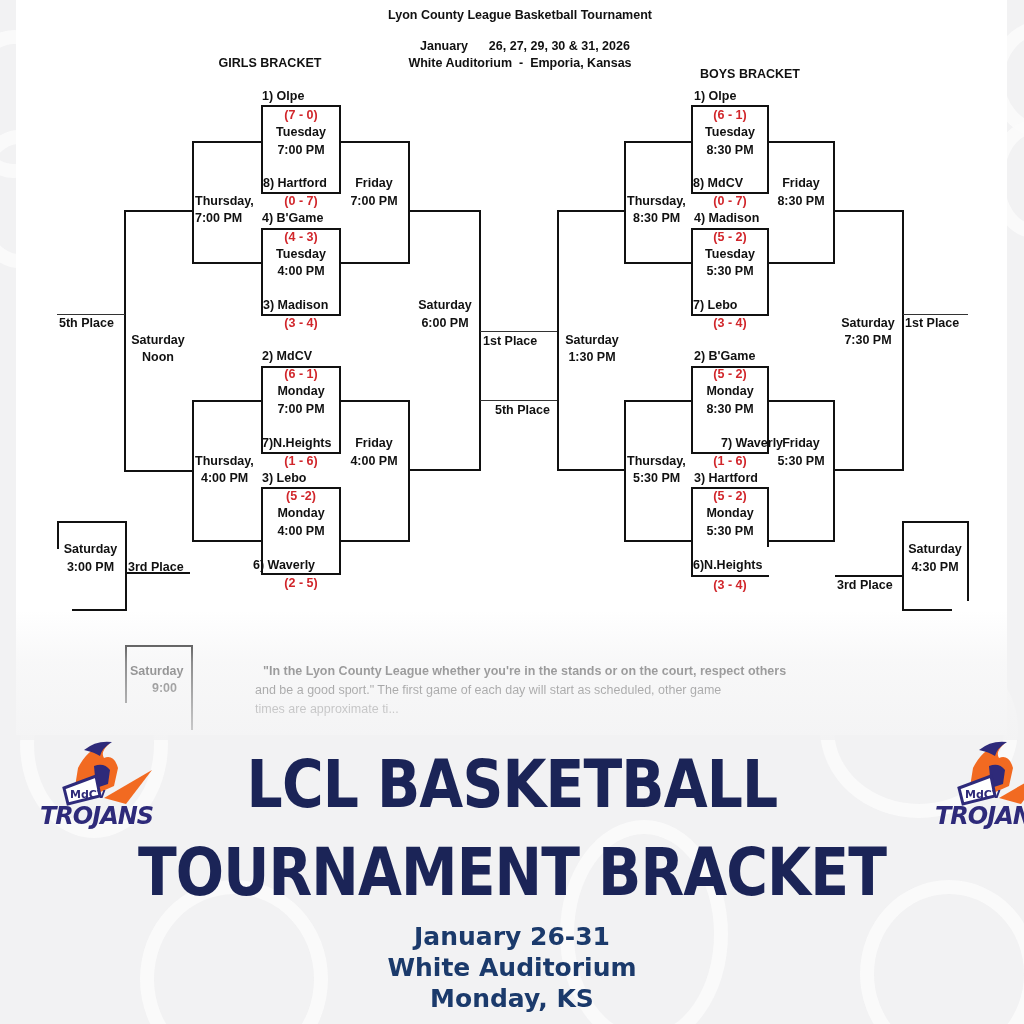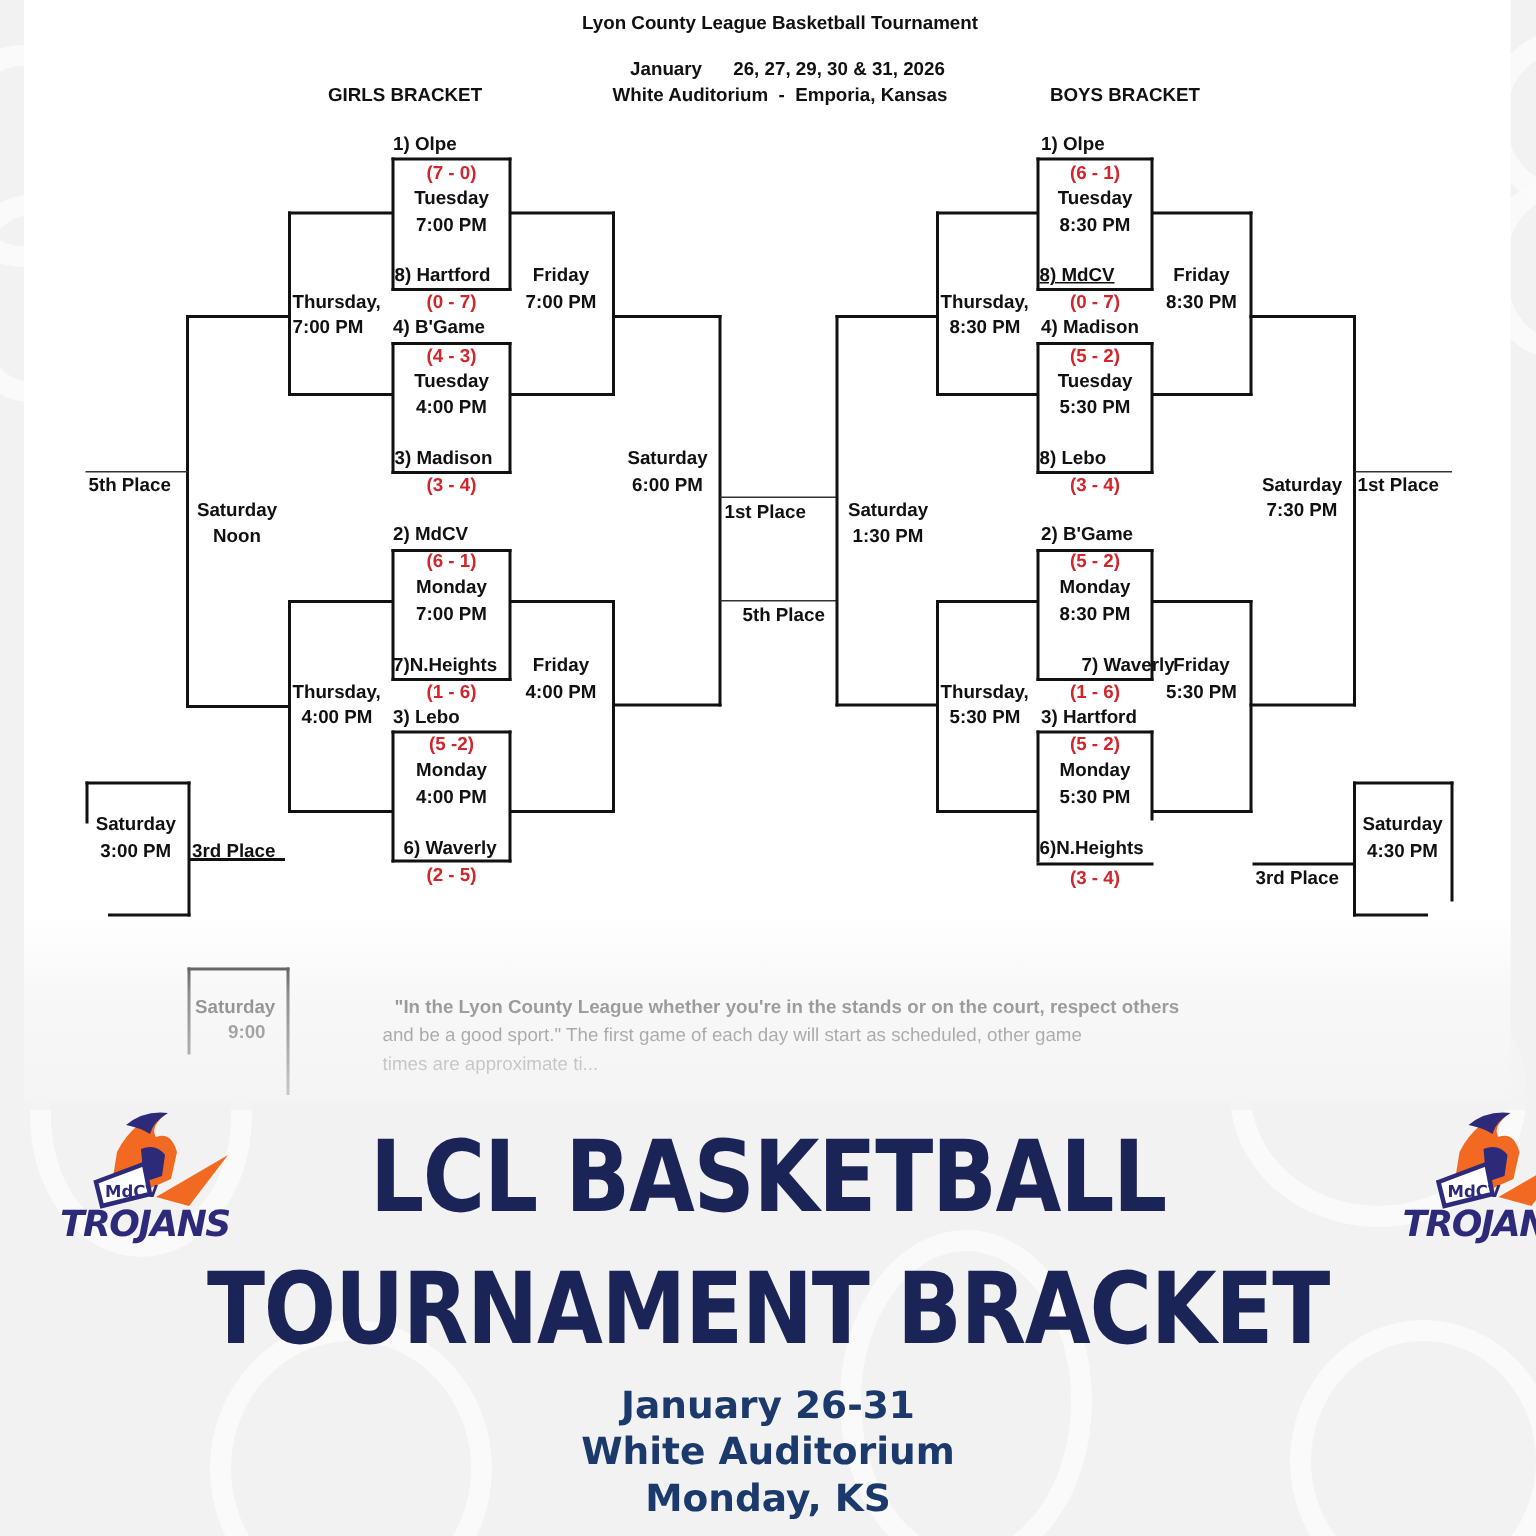--- a/index.html
+++ b/index.html
@@ -51,21 +51,21 @@
 <div class="bg-swirl" style="left:860px;top:880px;width:150px;height:160px;"></div>
 
 <div class="doc"></div>
 
 <div class="hdr" style="left:340px;top:7px;width:360px;">Lyon County League Basketball Tournament</div>
 <div class="hdr" style="left:380px;top:38px;width:290px;">
   <span>January</span>&nbsp;&nbsp;&nbsp;&nbsp;&nbsp;&nbsp;<span>26, 27, 29, 30 &amp; 31, 2026</span>
 </div>
 <div class="hdr" style="left:370px;top:55px;width:300px;white-space:pre;">White Auditorium  -  Emporia, Kansas</div>
 <div class="hdr" style="left:200px;top:55px;width:140px;">GIRLS BRACKET</div>
-<div class="hdr" style="left:680px;top:55px;width:140px;">BOYS BRACKET</div>
+<div class="hdr" style="left:680px;top:66px;width:140px;">BOYS BRACKET</div>
 
 <div class="ln h" style="left:261px;top:105px;width:80px;"></div>
 <div class="ln v" style="left:261px;top:105px;height:89px;"></div>
 <div class="ln v" style="left:339px;top:105px;height:89px;"></div>
 <div class="ln h" style="left:261px;top:192px;width:80px;"></div>
 
 <div class="ln h" style="left:261px;top:228px;width:80px;"></div>
 <div class="ln v" style="left:261px;top:228px;height:88px;"></div>
 <div class="ln v" style="left:339px;top:228px;height:88px;"></div>
 <div class="ln h" style="left:261px;top:314px;width:80px;"></div>
@@ -182,21 +182,21 @@
 <div class="t r c" style="left:262px;top:367px;width:78px;">(6 - 1)</div>
 <div class="t c" style="left:262px;top:384px;width:78px;">Monday</div>
 <div class="t c" style="left:262px;top:402px;width:78px;">7:00 PM</div>
 <div class="t" style="left:262px;top:436px;">7)N.Heights</div>
 <div class="t r c" style="left:262px;top:454px;width:78px;">(1 - 6)</div>
 
 <div class="t" style="left:262px;top:471px;">3) Lebo</div>
 <div class="t r c" style="left:262px;top:489px;width:78px;">(5 -2)</div>
 <div class="t c" style="left:262px;top:506px;width:78px;">Monday</div>
 <div class="t c" style="left:262px;top:524px;width:78px;">4:00 PM</div>
-<div class="t" style="left:269px;top:558px;">6) Waverly</div>
+<div class="t" style="left:253px;top:558px;">6) Waverly</div>
 <div class="t r c" style="left:262px;top:576px;width:78px;">(2 - 5)</div>
 
 <div class="t" style="left:195px;top:194px;">Thursday,</div>
 <div class="t" style="left:195px;top:211px;">7:00 PM</div>
 <div class="t" style="left:195px;top:454px;">Thursday,</div>
 <div class="t" style="left:201px;top:471px;">4:00 PM</div>
 
 <div class="t c" style="left:343px;top:176px;width:62px;">Friday</div>
 <div class="t c" style="left:343px;top:194px;width:62px;">7:00 PM</div>
 <div class="t c" style="left:343px;top:436px;width:62px;">Friday</div>
@@ -216,28 +216,28 @@
 <div class="t c" style="left:58px;top:560px;width:65px;">3:00 PM</div>
 <div class="t" style="left:128px;top:560px;">3rd Place</div>
 
 <div class="t" style="left:130px;top:664px;">Saturday</div>
 <div class="t" style="left:152px;top:681px;">9:00</div>
 
 <div class="t" style="left:694px;top:89px;">1) Olpe</div>
 <div class="t r c" style="left:692px;top:108px;width:76px;">(6 - 1)</div>
 <div class="t c" style="left:692px;top:125px;width:76px;">Tuesday</div>
 <div class="t c" style="left:692px;top:143px;width:76px;">8:30 PM</div>
-<div class="t" style="left:693px;top:176px;text-decoration:underline;">8) MdCV</div>
+<div class="t" style="left:693px;top:176px;">8) MdCV</div>
 <div class="t r c" style="left:692px;top:194px;width:76px;">(0 - 7)</div>
 
 <div class="t" style="left:694px;top:211px;">4) Madison</div>
 <div class="t r c" style="left:692px;top:230px;width:76px;">(5 - 2)</div>
 <div class="t c" style="left:692px;top:247px;width:76px;">Tuesday</div>
 <div class="t c" style="left:692px;top:264px;width:76px;">5:30 PM</div>
-<div class="t" style="left:693px;top:298px;">8) Lebo</div>
+<div class="t" style="left:693px;top:298px;">7) Lebo</div>
 <div class="t r c" style="left:692px;top:316px;width:76px;">(3 - 4)</div>
 
 <div class="t" style="left:694px;top:349px;">2) B'Game</div>
 <div class="t r c" style="left:692px;top:367px;width:76px;">(5 - 2)</div>
 <div class="t c" style="left:692px;top:384px;width:76px;">Monday</div>
 <div class="t c" style="left:692px;top:402px;width:76px;">8:30 PM</div>
 <div class="t" style="left:693px;top:436px;margin-left:28px;">7) Waverly</div>
 <div class="t r c" style="left:692px;top:454px;width:76px;">(1 - 6)</div>
 
 <div class="t" style="left:694px;top:471px;">3) Hartford</div>

